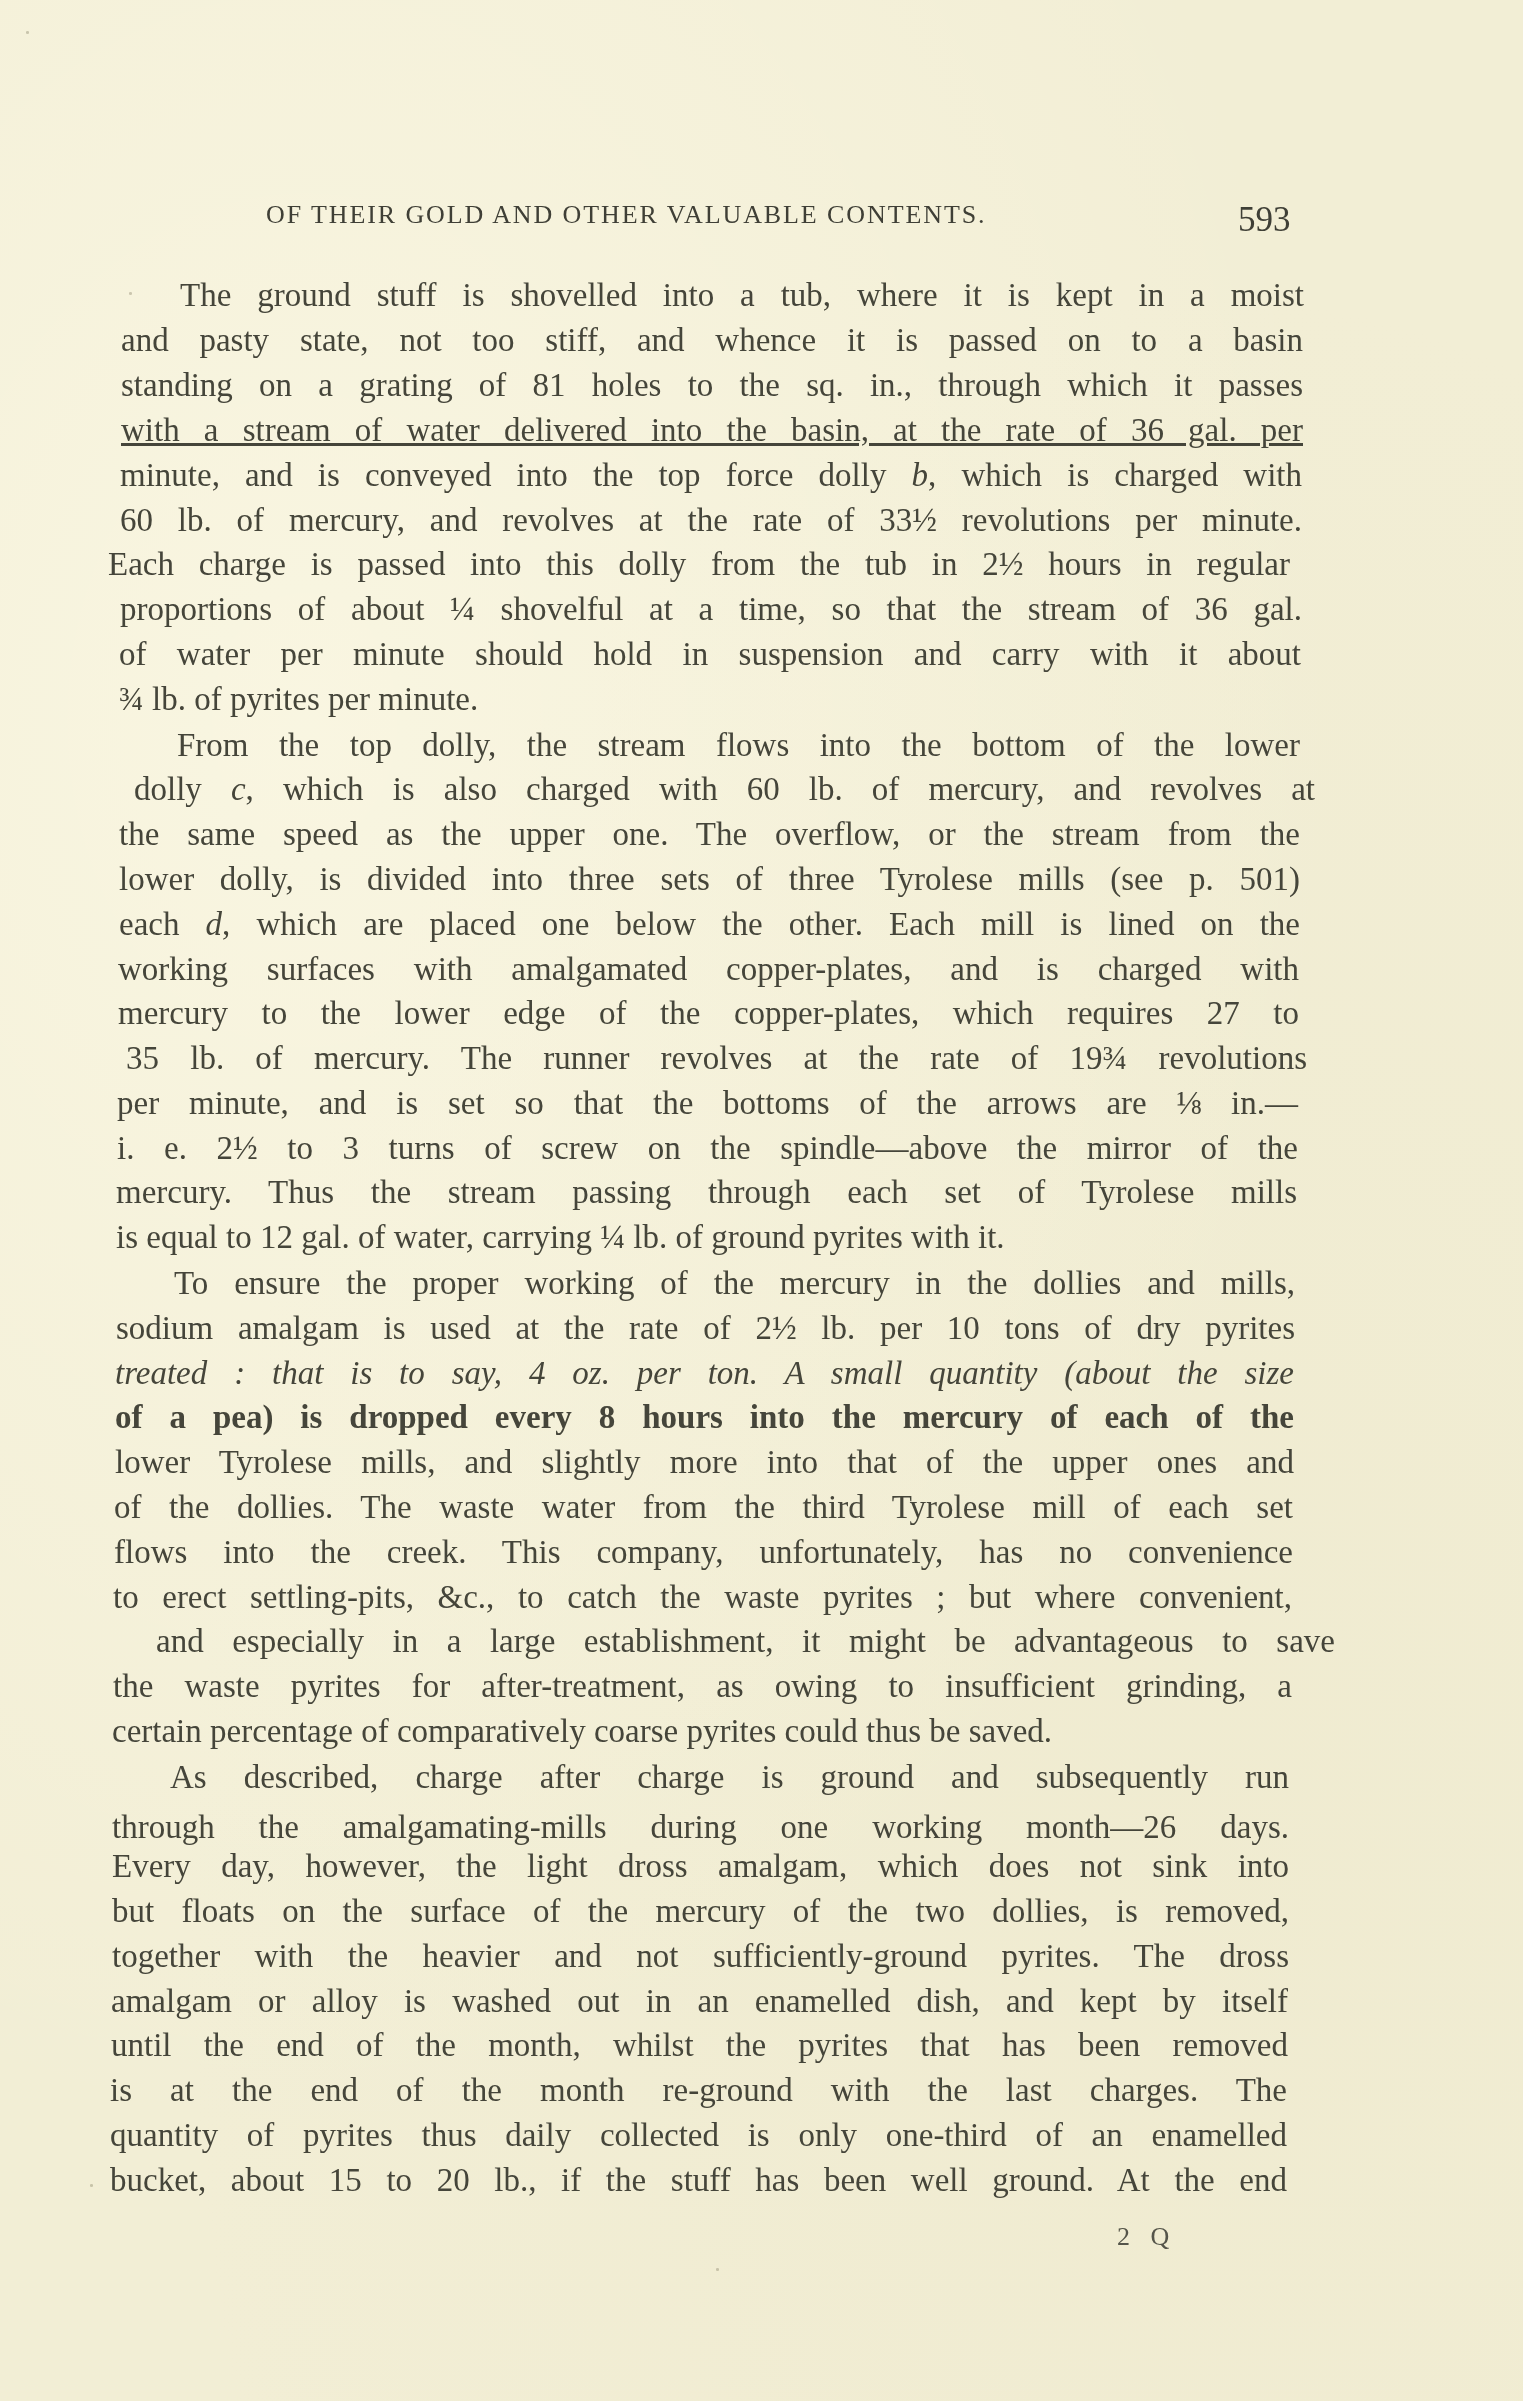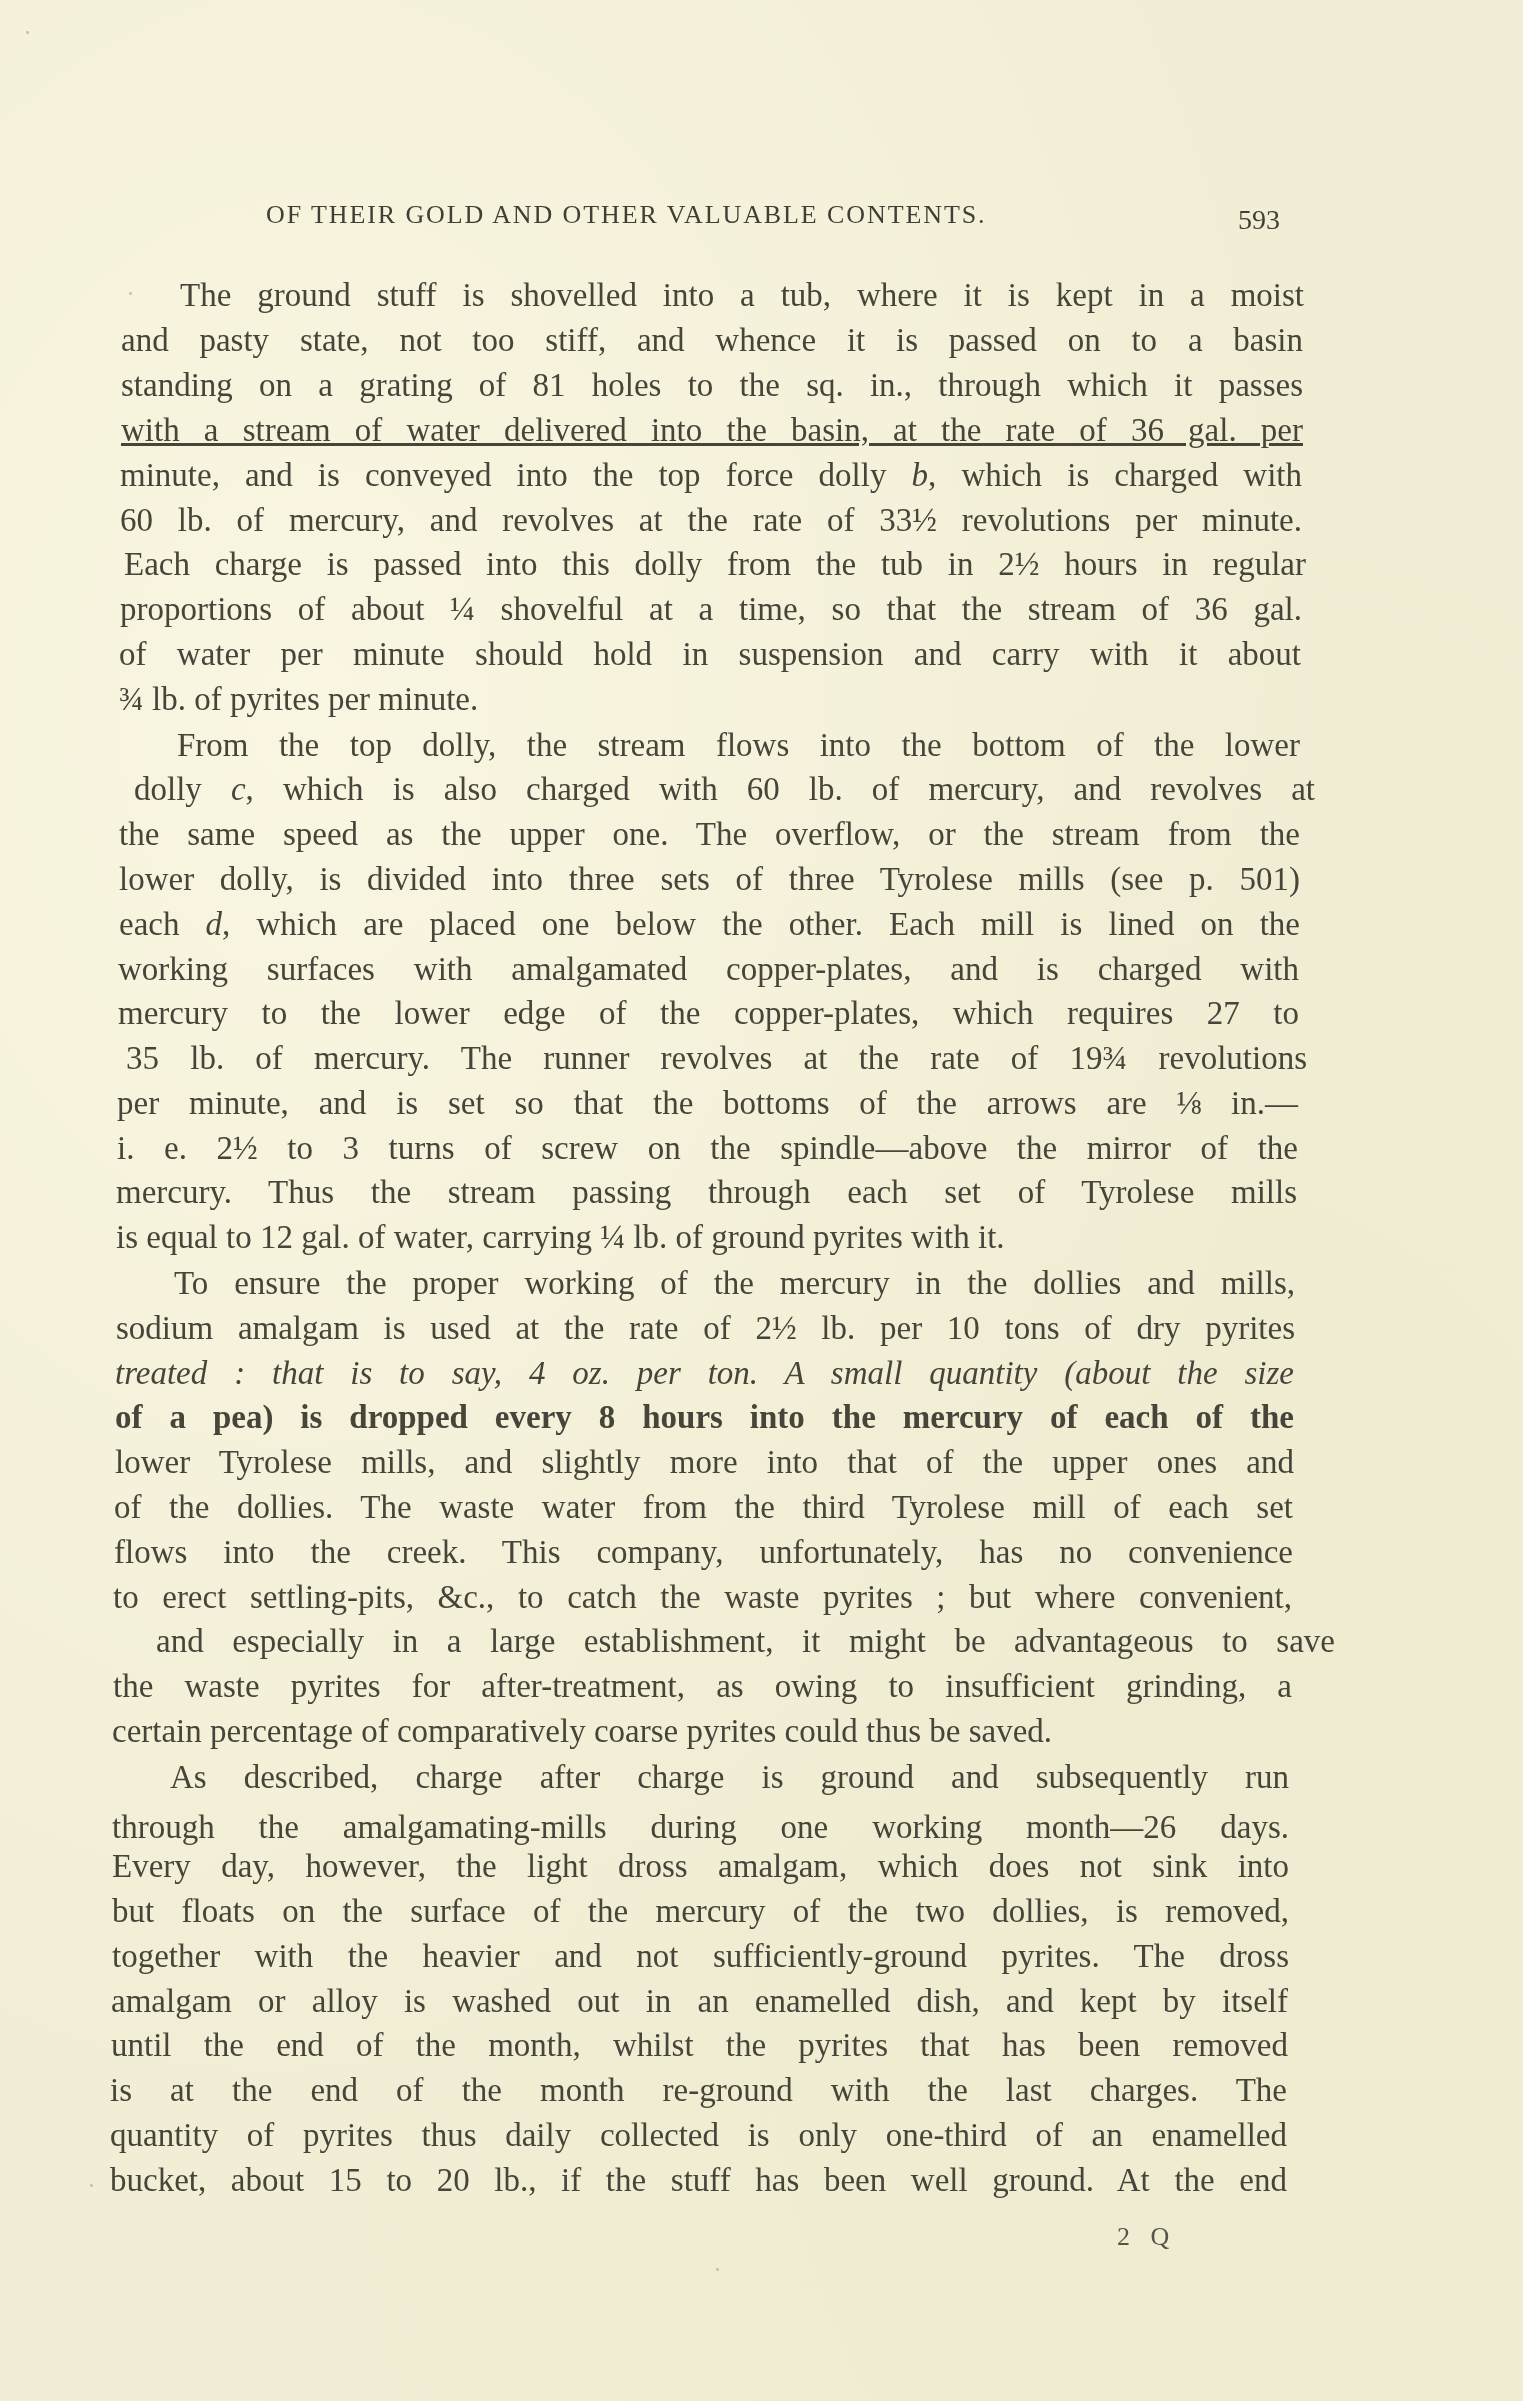--- a/index.html
+++ b/index.html
@@ -33,21 +33,21 @@
       font-size: 26px;
       line-height: 32px;
       letter-spacing: 1.9px;
       white-space: nowrap;
       color: #3f3f36;
     }
     .folio {
       position: absolute;
       left: 1238px;
       top: 200px;
-      font-size: 28px;
+      font-size: 35px;
       line-height: 39px;
       color: #3f3f36;
     }
     .body-text {
       position: absolute;
       left: 0;
       top: 0;
       width: 1524px;
     }
     .line {
@@ -90,21 +90,21 @@
 
   <div class="body-text">
 
     <div>
       <div class="line" style="left:180px;top:276px;width:1124px;">The ground stuff is shovelled into a tub, where it is kept in a moist</div>
       <div class="line" style="left:121px;top:321px;width:1182px;">and pasty state, not too stiff, and whence it is passed on to a basin</div>
       <div class="line" style="left:121px;top:366px;width:1182px;">standing on a grating of 81 holes to the sq. in., through which it passes</div>
       <div class="line" style="left:121px;top:411px;width:1182px;text-decoration:underline;">with a stream of water delivered into the basin, at the rate of 36 gal. per</div>
       <div class="line" style="left:120px;top:456px;width:1182px;">minute, and is conveyed into the top force dolly <i>b</i>, which is charged with</div>
       <div class="line" style="left:120px;top:501px;width:1182px;">60 lb. of mercury, and revolves at the rate of 33½ revolutions per minute.</div>
-      <div class="line" style="left:124px;top:545px;width:1182px;font-family:Liberation Serif, serif;">Each charge is passed into this dolly from the tub in 2½ hours in regular</div>
+      <div class="line" style="left:108px;top:545px;width:1182px;font-family:Liberation Serif, serif;">Each charge is passed into this dolly from the tub in 2½ hours in regular</div>
       <div class="line" style="left:120px;top:590px;width:1182px;">proportions of about ¼ shovelful at a time, so that the stream of 36 gal.</div>
       <div class="line" style="left:119px;top:635px;width:1182px;">of water per minute should hold in suspension and carry with it about</div>
       <div class="line last" style="left:119px;top:680px;width:1182px;">¾ lb. of pyrites per minute.</div>
     </div>
 
     <div>
       <div class="line" style="left:177px;top:726px;width:1123px;">From the top dolly, the stream flows into the bottom of the lower</div>
       <div class="line" style="left:119px;top:770px;width:1181px;margin-left:15px;">dolly <i>c</i>, which is also charged with 60 lb. of mercury, and revolves at</div>
       <div class="line" style="left:119px;top:815px;width:1181px;">the same speed as the upper one.  The overflow, or the stream from the</div>
       <div class="line" style="left:119px;top:860px;width:1181px;">lower dolly, is divided into three sets of three Tyrolese mills (see p. 501)</div>

